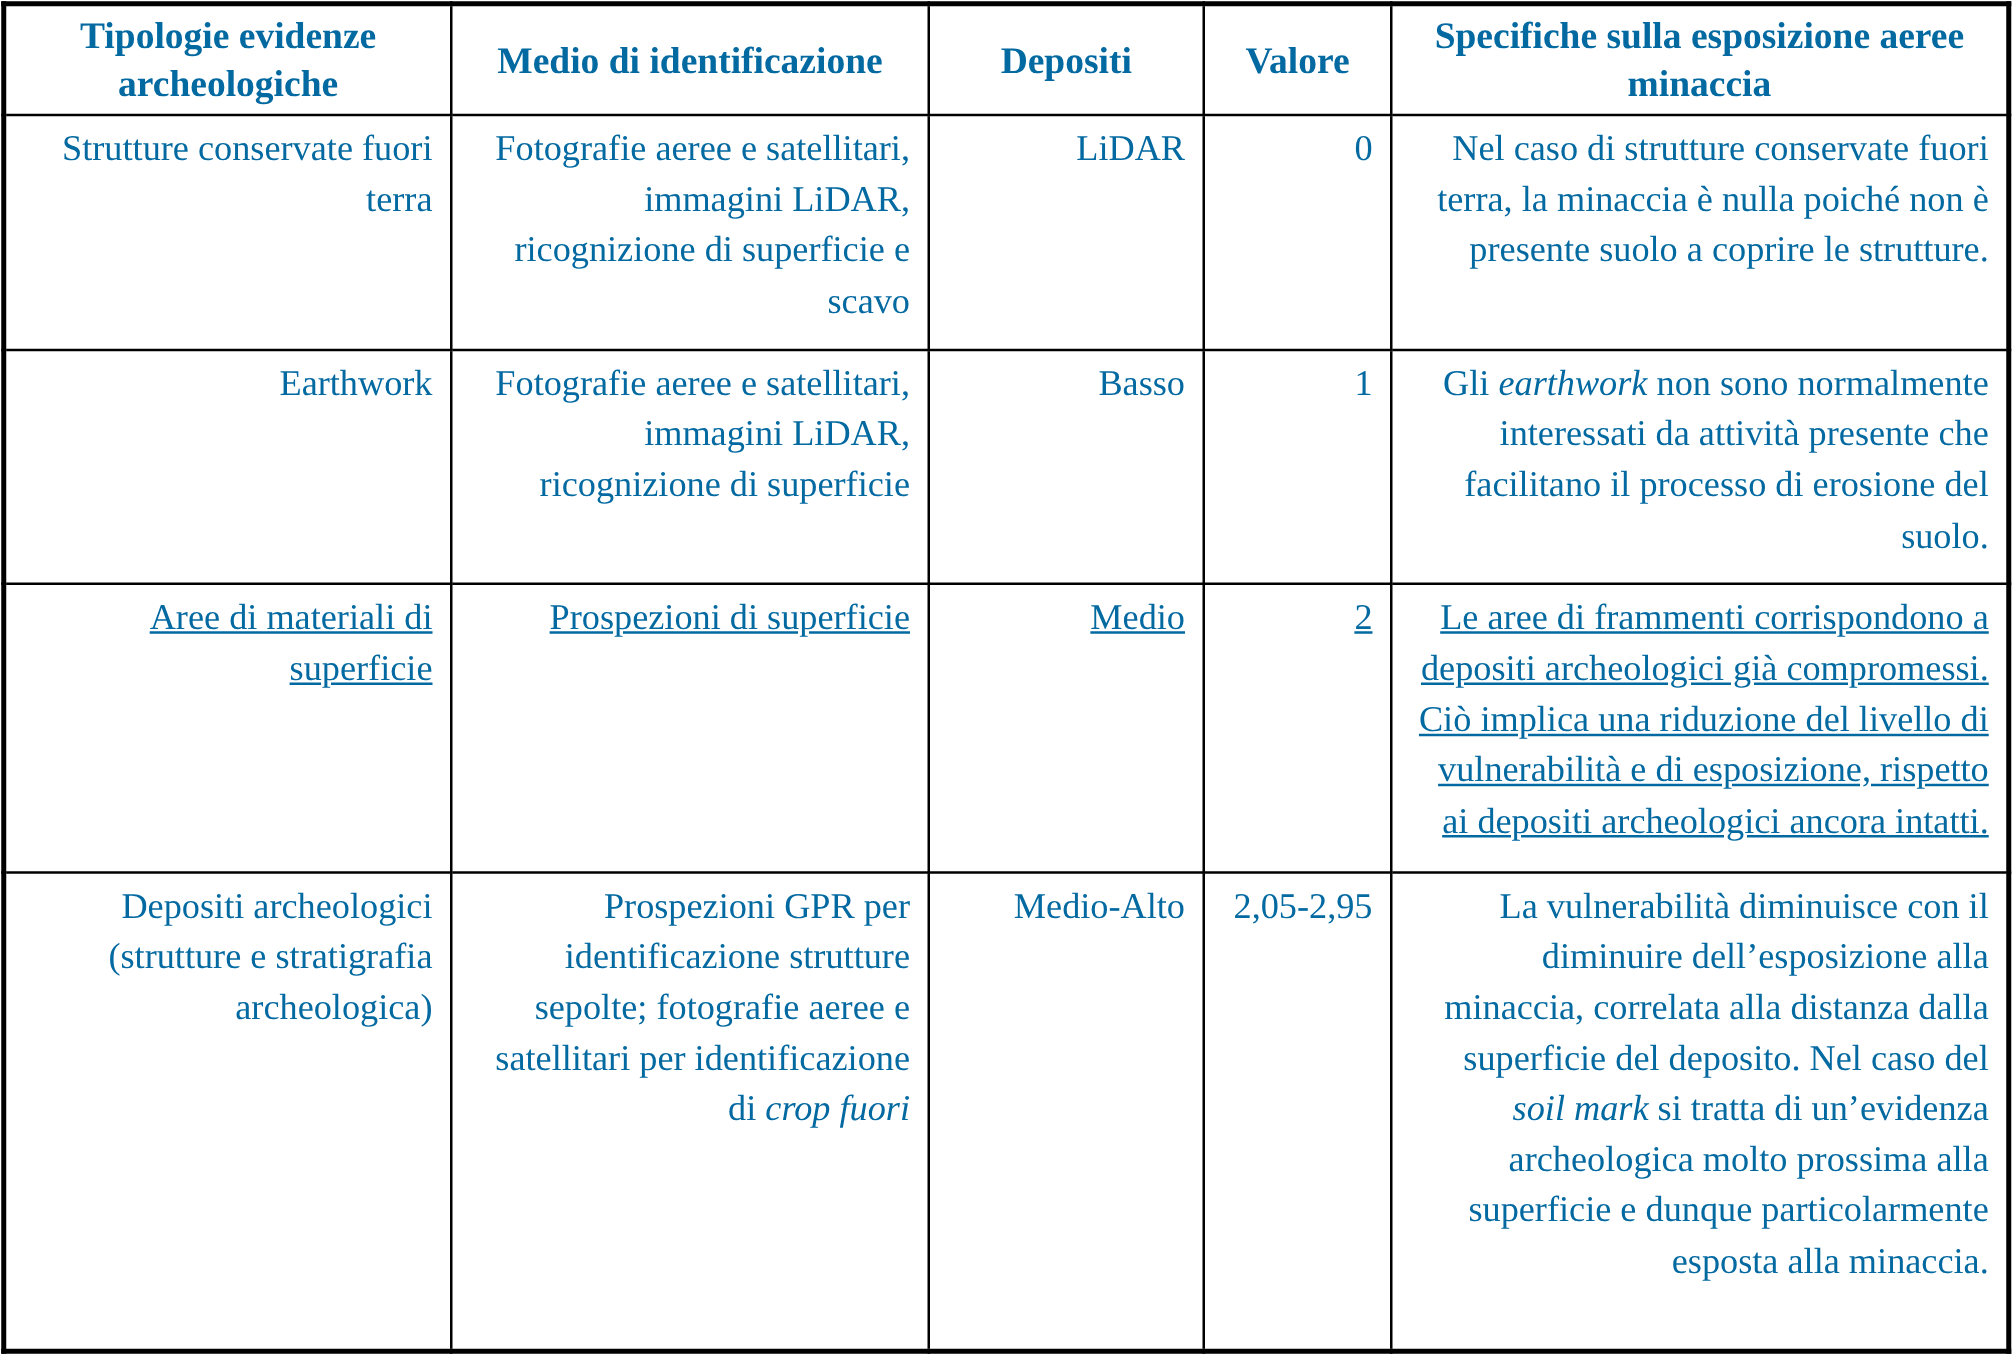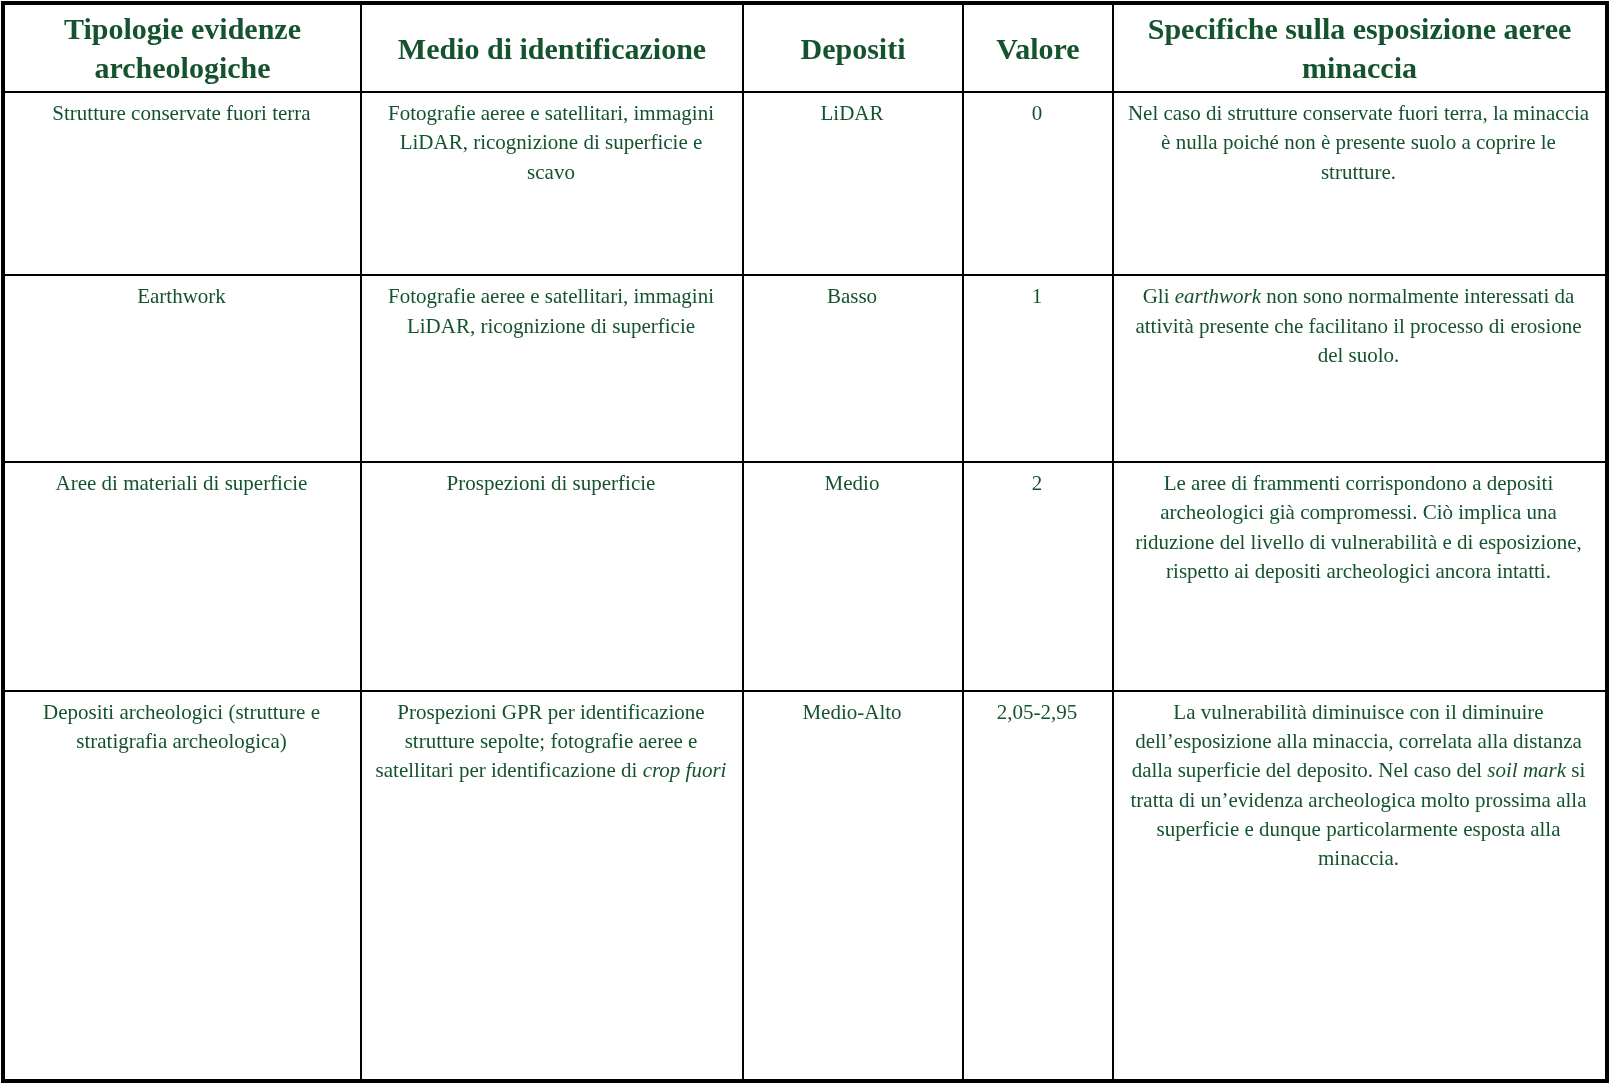--- a/index.html
+++ b/index.html
@@ -5,21 +5,21 @@
   html, body {
     margin: 0;
     padding: 0;
     background: #ffffff;
   }
   .table-wrap {
     width: 1610px;
     height: 1086px;
     box-sizing: border-box;
     font-family: "Liberation Serif", "DejaVu Serif", serif;
-    color: #14532d;
+    color: #0369a1;
     border-radius: 30px;
   }
   table.arch-table {
     width: 1604px;
     height: 1082px;
     margin: 1px 0 0 1px;
     border-collapse: collapse;
     table-layout: fixed;
     border: 4px solid #000000;
   }
@@ -35,34 +35,34 @@
   }
   th {
     font-size: 30px;
     font-weight: bold;
     text-align: center;
     vertical-align: middle;
     line-height: 1.3;
     padding: 4px 10px;
   }
   td {
-    font-size: 21px;
+    font-size: 29px;
     font-weight: normal;
-    text-align: center;
+    text-align: right;
     vertical-align: top;
     line-height: 1.4;
     padding: 6px 14px 8px 12px;
   }
   td em {
     font-style: italic;
   }
   tr.header-row  { height: 88px;  }
   tr.body-row-0  { height: 171px; }
   tr.body-row-1  { height: 174px; }
-  tr.body-row-2  { height: 213px; }
+  tr.body-row-2  { height: 213px; text-decoration: underline; }
   tr.body-row-3  { height: 364px; }
 </style>
 </head>
 <body>
 
 <div class="table-wrap">
   <table class="arch-table">
     <colgroup>
       <col class="c1">
         <col class="c2">

